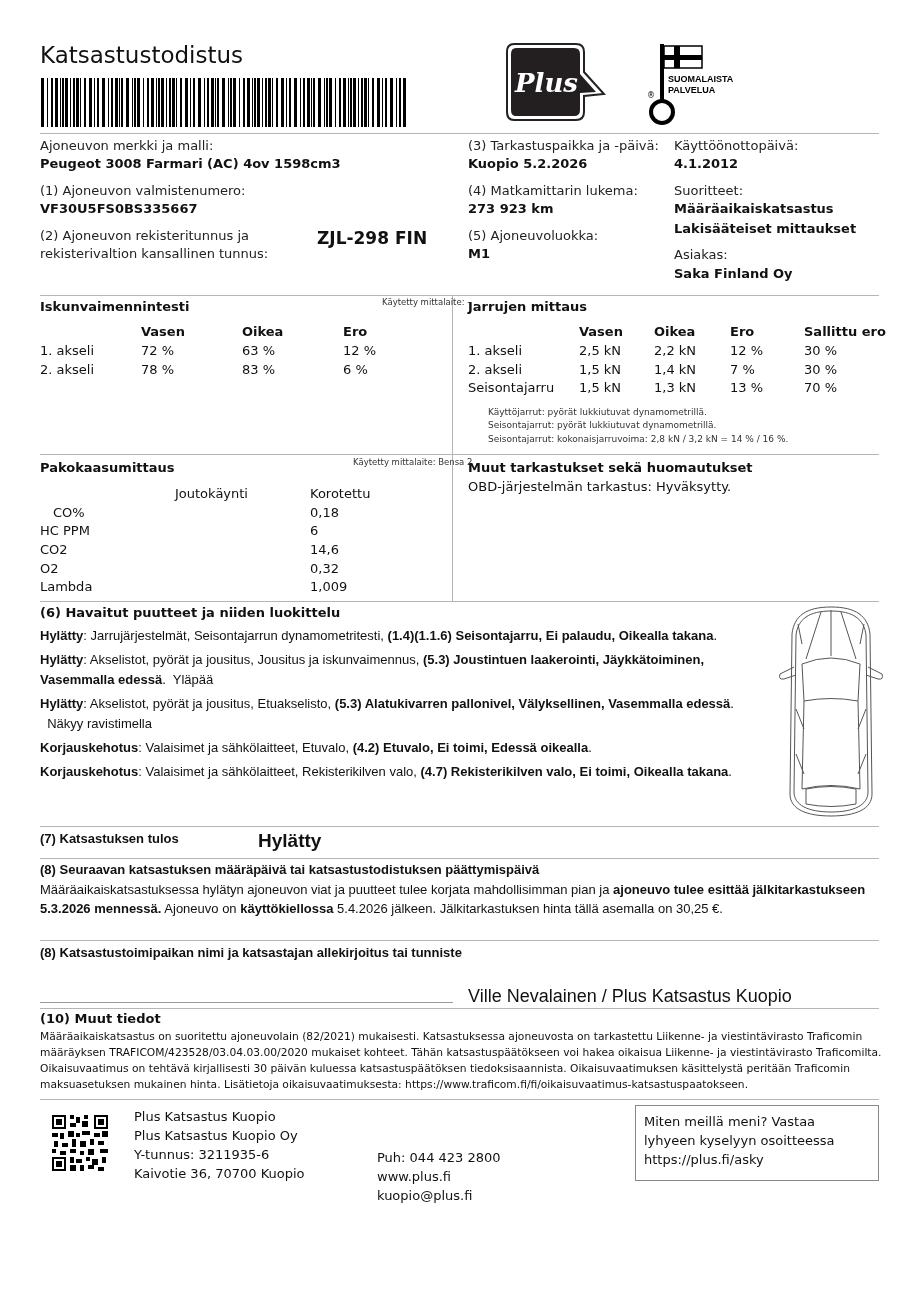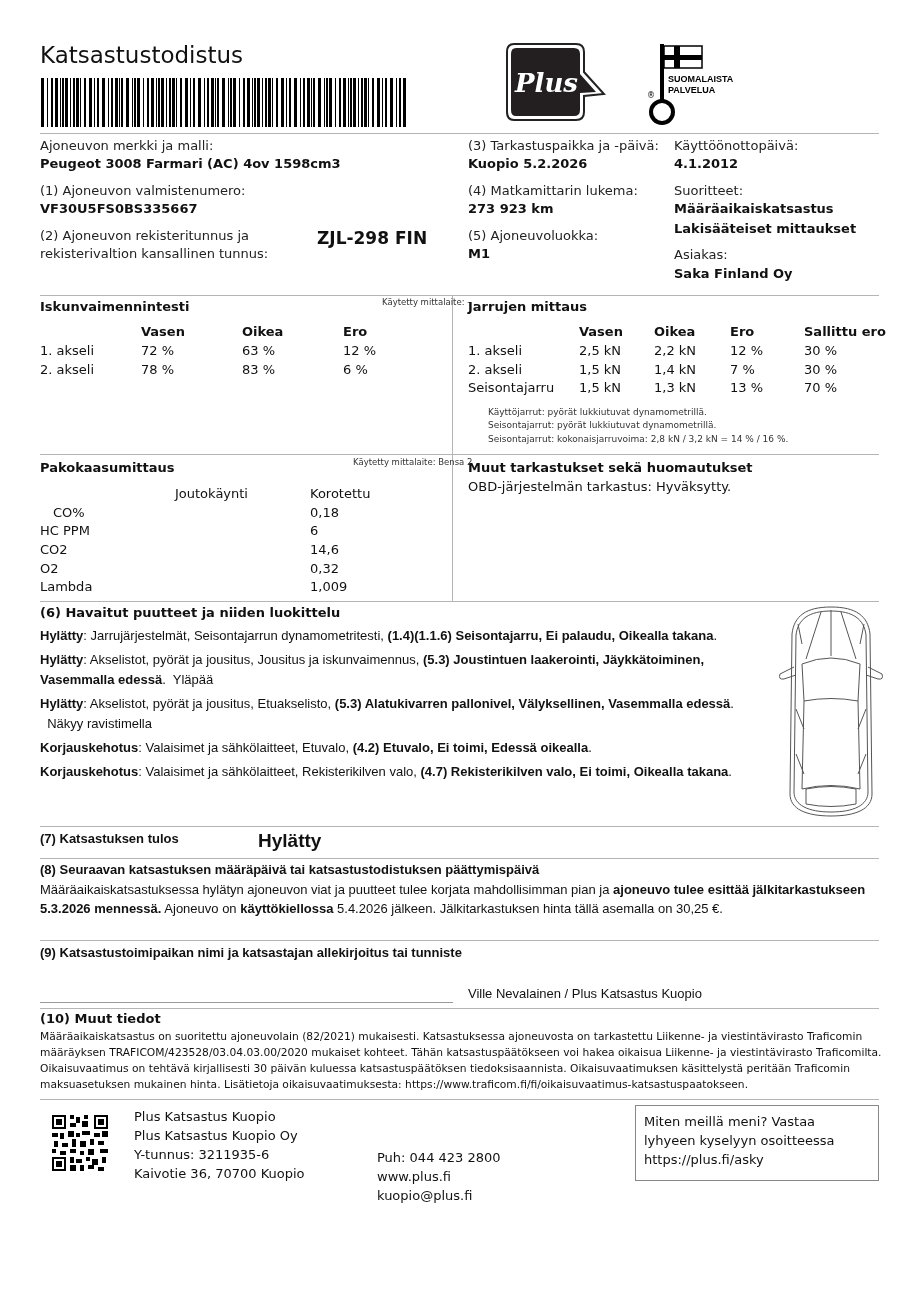--- a/index.html
+++ b/index.html
@@ -287,23 +287,23 @@
 
 <div class="hr" style="left:40px;top:858px;width:839px;"></div>
 
 <div class="abs sec-title cond" style="left:40px;top:862px;">(8) Seuraavan katsastuksen määräpäivä tai katsastustodistuksen päättymispäivä</div>
 <div class="abs cond" style="left:40px;top:880px;width:838px;font-size:13px;line-height:19px;">
   <span>Määräaikaiskatsastuksessa hylätyn ajoneuvon viat ja puutteet tulee korjata mahdollisimman pian ja </span><b>ajoneuvo tulee esittää jälkitarkastukseen 5.3.2026 mennessä.</b><span> Ajoneuvo on </span><b>käyttökiellossa</b><span> 5.4.2026 jälkeen. Jälkitarkastuksen hinta tällä asemalla on 30,25 €.</span>
 </div>
 
 <div class="hr" style="left:40px;top:940px;width:839px;"></div>
 
-<div class="abs sec-title cond" style="left:40px;top:945px;">(9) Katsastustoimipaikan nimi ja katsastajan allekirjoitus tai tunniste</div>
+<div class="abs sec-title cond" style="left:40px;top:945px;">(8) Katsastustoimipaikan nimi ja katsastajan allekirjoitus tai tunniste</div>
 <div class="hr" style="left:40px;top:1002px;width:413px;background:#999;"></div>
-<div class="abs cond" style="left:468px;top:986px;font-size:13px;">Ville Nevalainen / Plus Katsastus Kuopio</div>
+<div class="abs cond" style="left:468px;top:986px;font-size:18px;">Ville Nevalainen / Plus Katsastus Kuopio</div>
 
 <div class="hr" style="left:40px;top:1008px;width:839px;"></div>
 
 <div class="abs sec-title" style="left:40px;top:1011px;">(10) Muut tiedot</div>
 <div class="abs p10" style="left:40px;top:1029px;width:845px;font-size:10.7px;">Määräaikaiskatsastus on suoritettu ajoneuvolain (82/2021) mukaisesti. Katsastuksessa ajoneuvosta on tarkastettu Liikenne- ja viestintävirasto Traficomin määräyksen TRAFICOM/423528/03.04.03.00/2020 mukaiset kohteet. Tähän katsastuspäätökseen voi hakea oikaisua Liikenne- ja viestintävirasto Traficomilta. Oikaisuvaatimus on tehtävä kirjallisesti 30 päivän kuluessa katsastuspäätöksen tiedoksisaannista. Oikaisuvaatimuksen käsittelystä peritään Traficomin maksuasetuksen mukainen hinta. Lisätietoja oikaisuvaatimuksesta: https://www.traficom.fi/fi/oikaisuvaatimus-katsastuspaatokseen.</div>
 
 <div class="hr" style="left:40px;top:1099px;width:839px;"></div>
 
 <div class="abs" style="left:52px;top:1115px;width:56px;height:56px;">
   <svg width="56" height="56" viewBox="0 0 28 28" shape-rendering="crispEdges">

